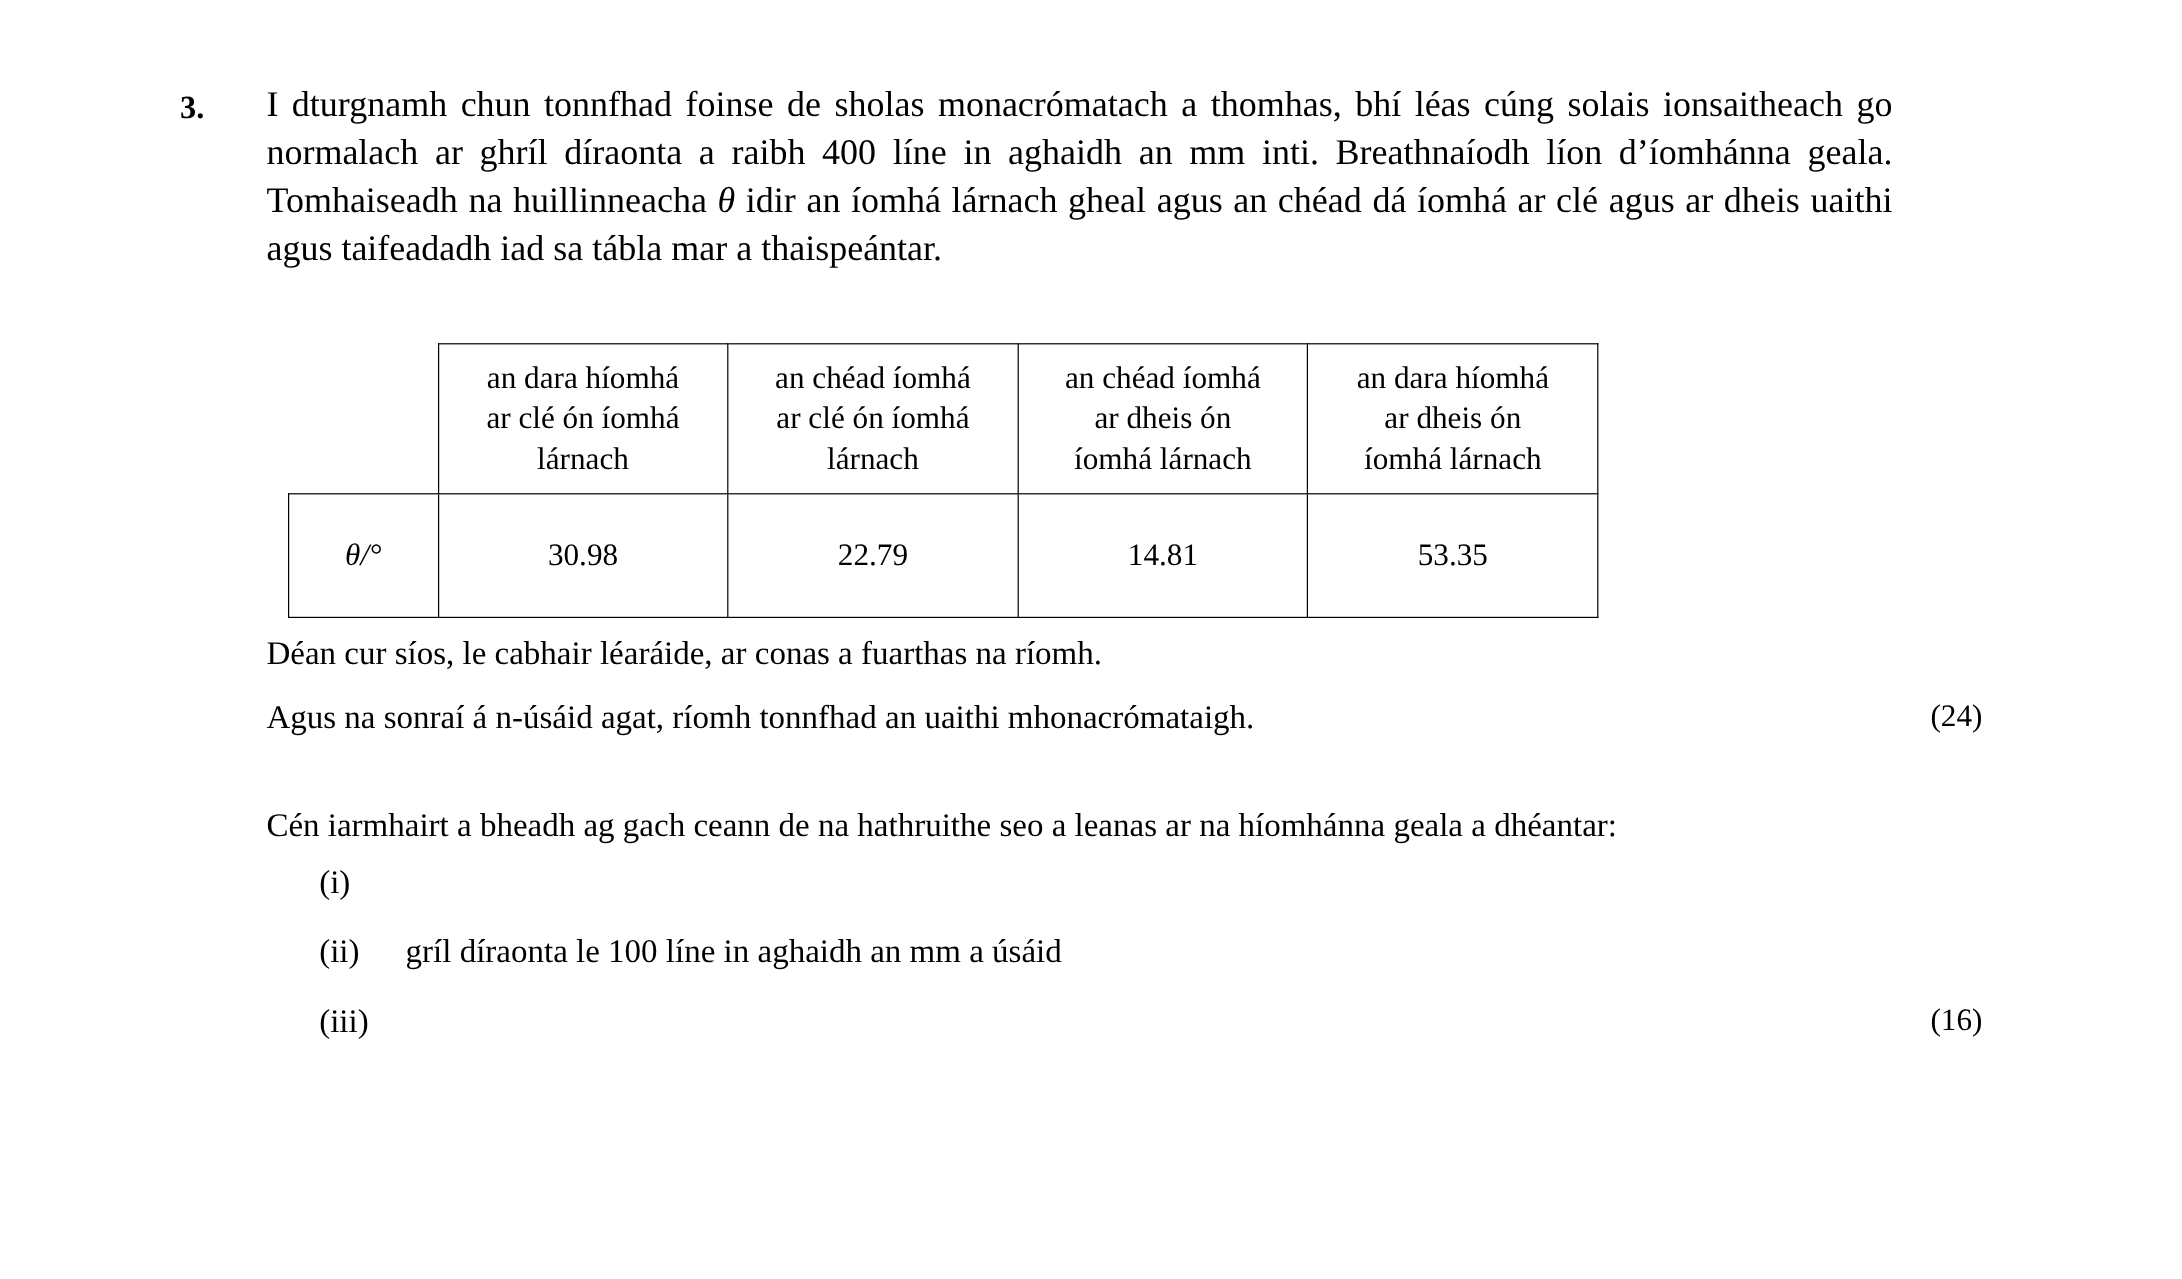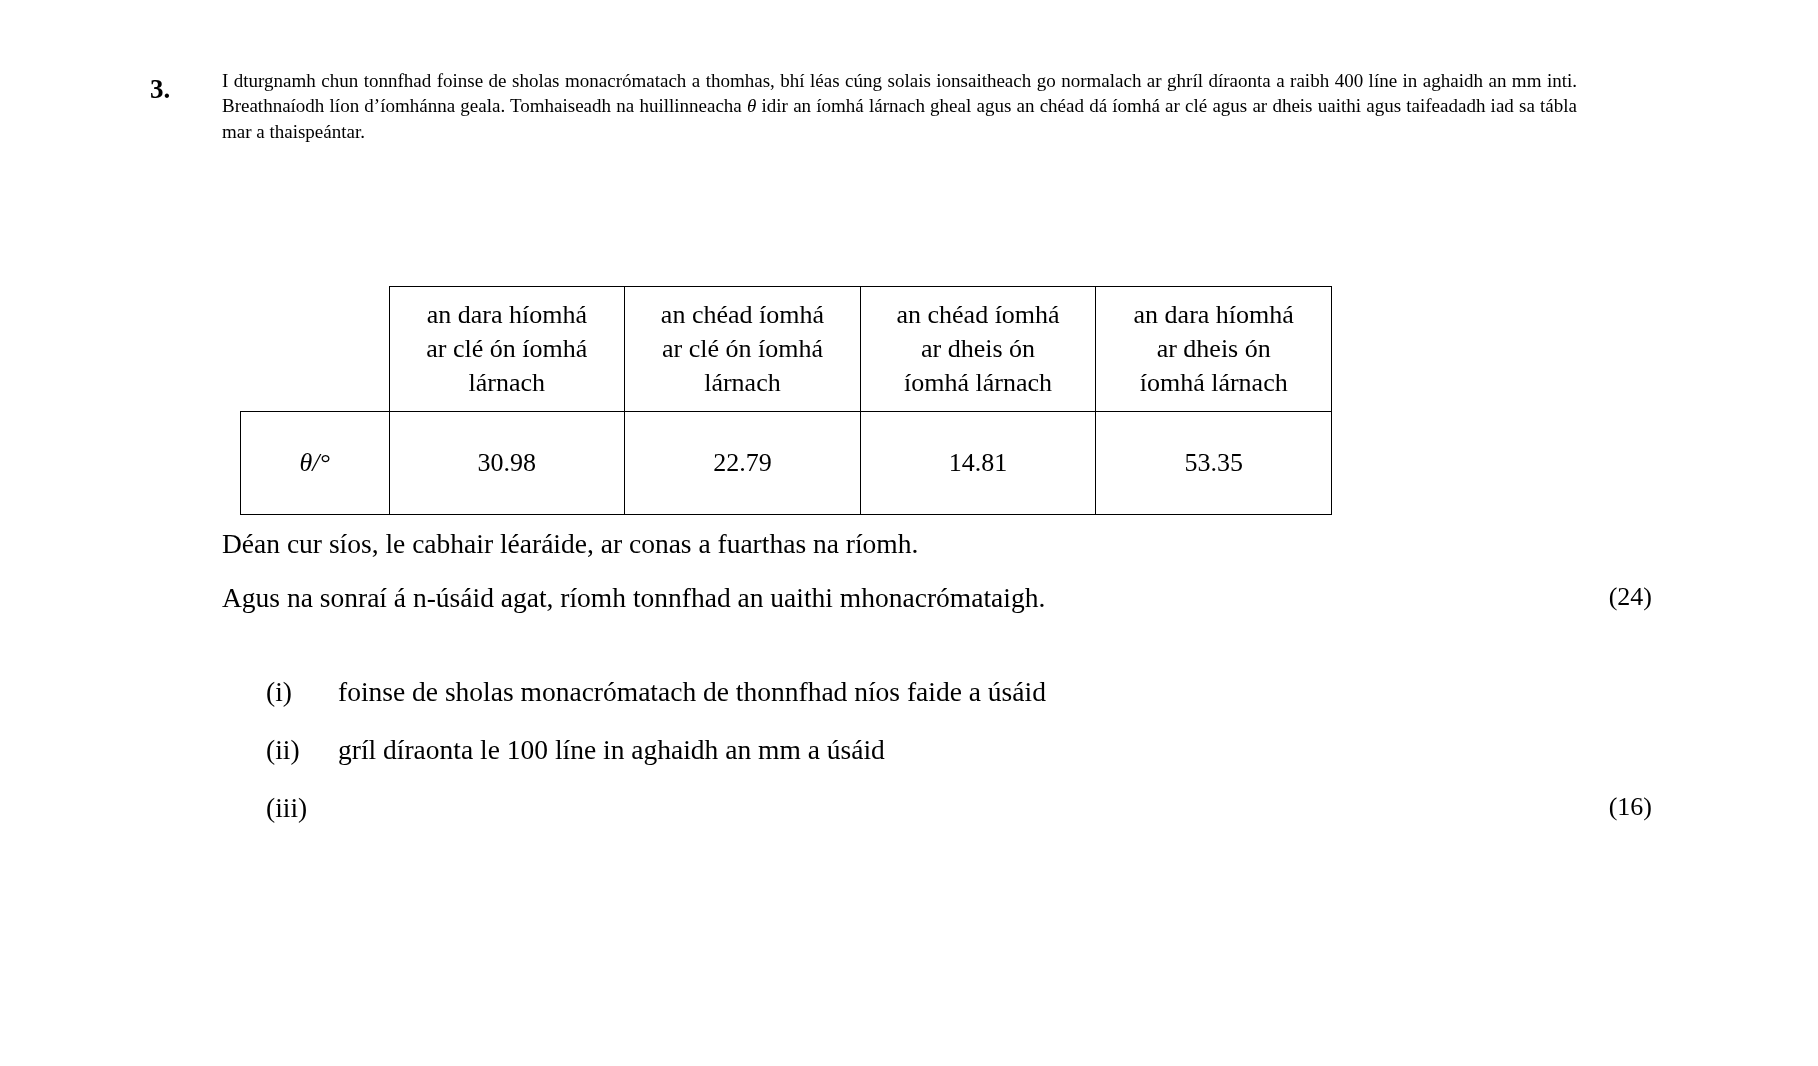--- a/index.html
+++ b/index.html
@@ -34,21 +34,21 @@
     top: 8px;
     font-weight: bold;
     font-size: 27px;
     line-height: 1;
   }
   .q-body {
     margin-left: 72px;
     width: 1355px;
   }
   .intro-para {
-    font-size: 19px;
+    font-size: 30px;
     line-height: 1.33;
     text-align: justify;
     text-justify: inter-word;
     margin: 0;
     font-family: Liberation Serif, serif;
   }
   .intro-para .ital {
     font-style: italic;
   }
   
@@ -62,21 +62,21 @@
     border-collapse: collapse;
     table-layout: fixed;
     width: 1092px;
   }
   table.data td {
     border: 1.5px solid #000;
     text-align: center;
     vertical-align: middle;
     font-size: 26px;
     line-height: 1.3;
-    padding: 8px 18px;
+    padding: 8px 6px;
   }
   table.data td.corner {
     border: none;
     width: 112px;
   }
   td.header-cell {
     height: 108px;
   }
   td.theta-label {
     height: 86px;
@@ -178,25 +178,25 @@
       <span>Déan cur síos, le cabhair léaráide, ar conas a fuarthas na ríomh.</span>
       <span class="marks"></span>
     </div>
     <div class="stmt-line">
       <span>Agus na sonraí á n-úsáid agat, ríomh tonnfhad an uaithi mhonacrómataigh.</span>
       <span class="marks">(24)</span>
     </div>
 
     <div class="stmt-gap"></div>
 
+    <div class="sub-question">Cén iarmhairt a bheadh ag gach ceann de na hathruithe seo a leanas ar na híomhánna geala a dhéantar:</div>
 
     <div class="items">
       <div class="item-row">
         <span class="item-label">(i)</span>
-        <span class="item-text">foinse de sholas monacrómatach de thonnfhad níos faide a úsáid</span>
         <span class="marks"></span>
       </div>
       <div class="item-row">
         <span class="item-label">(ii)</span>
         <span class="item-text">gríl díraonta le 100 líne in aghaidh an mm a úsáid</span>
         <span class="marks"></span>
       </div>
       <div class="item-row">
         <span class="item-label">(iii)</span>
         <span class="marks">(16)</span>

